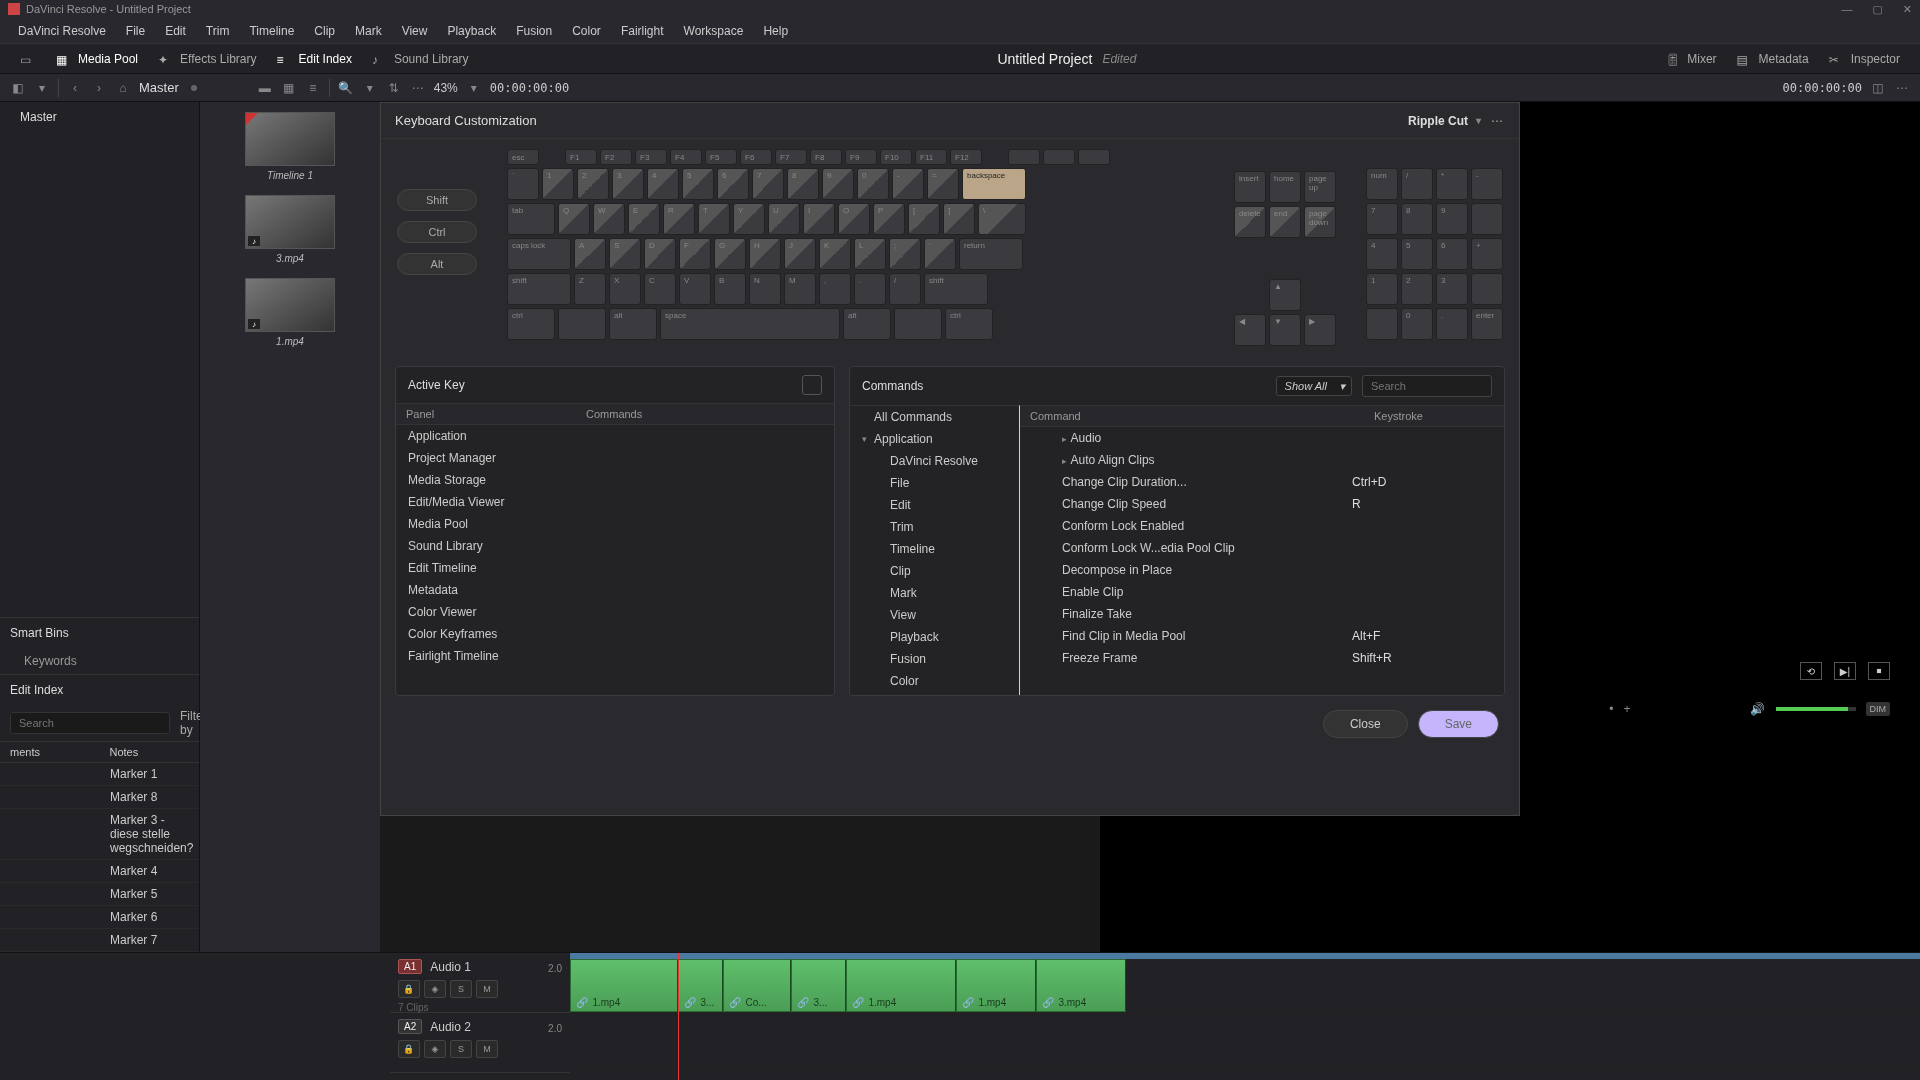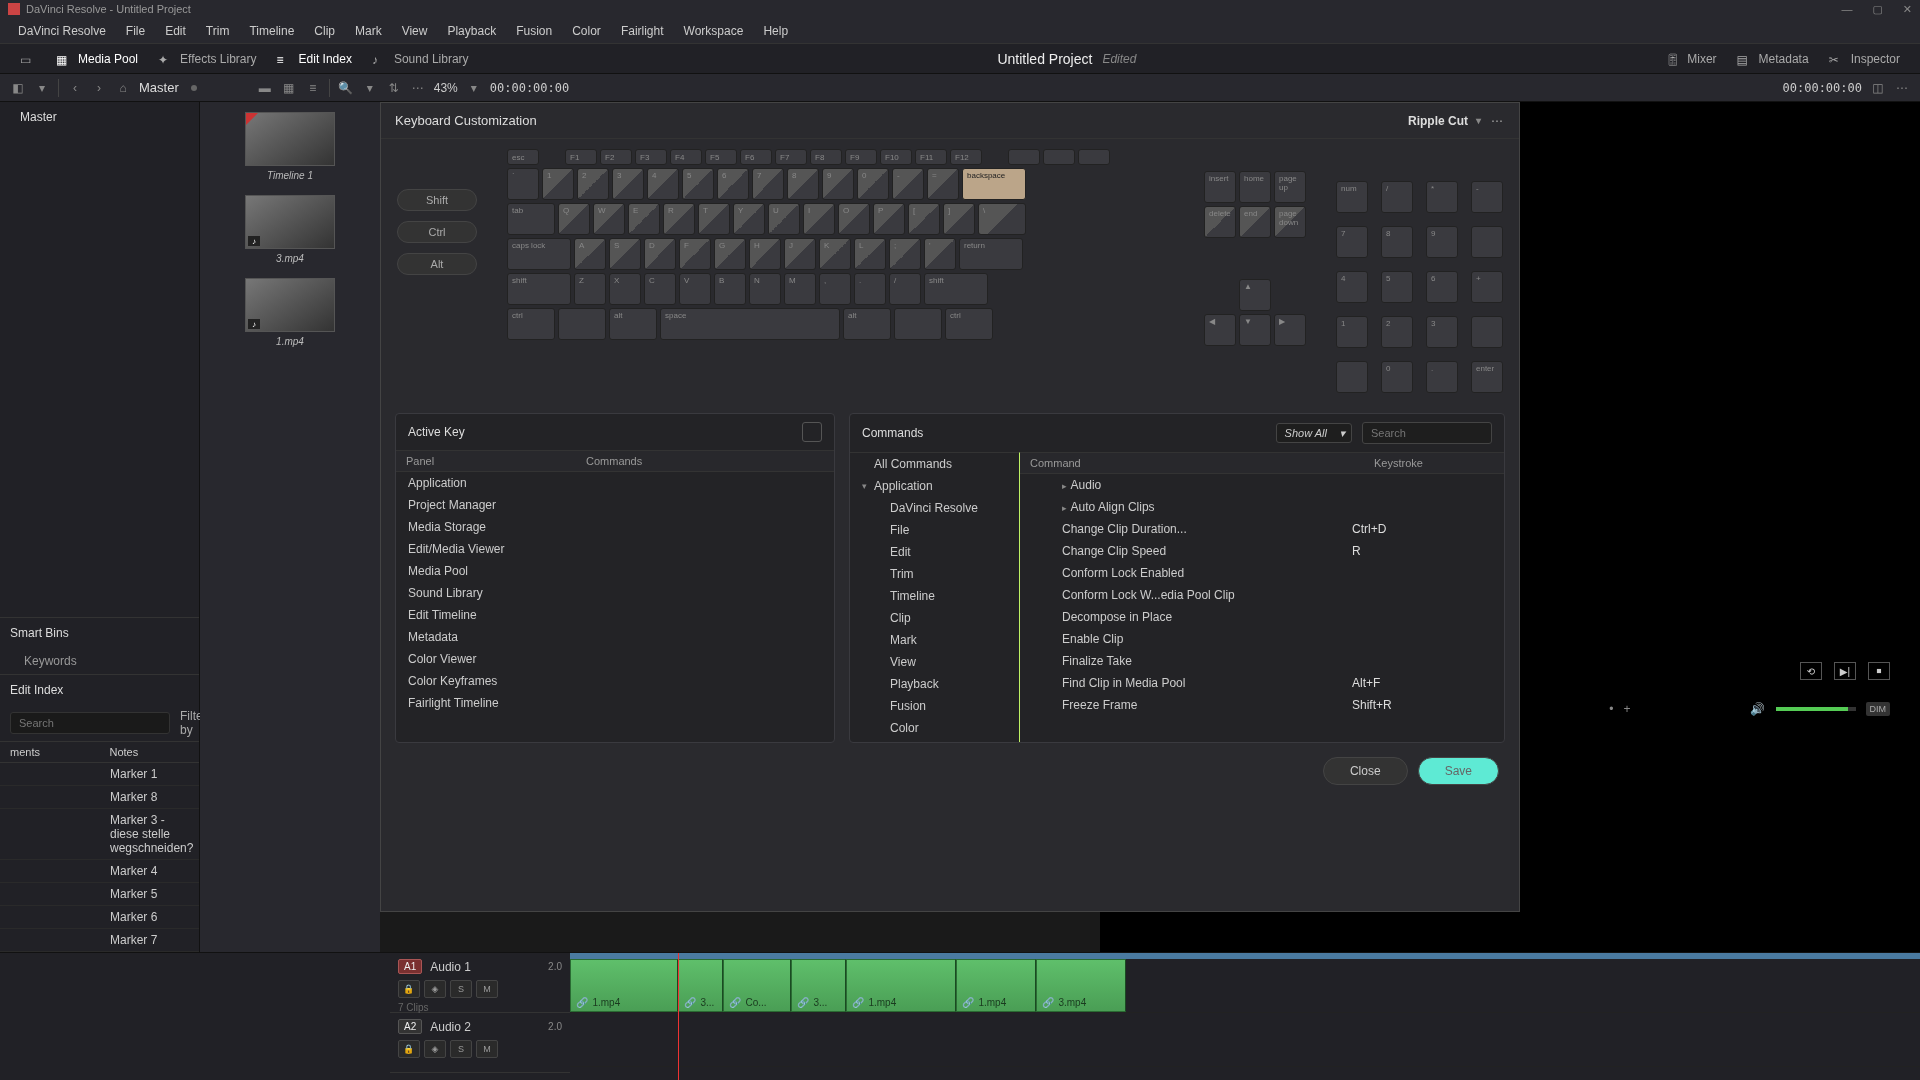--- a/index.html
+++ b/index.html
@@ -65,21 +65,21 @@
 .center { flex: 1; background: #1a1a1a; position: relative; }
 .viewer-black { position: absolute; top: 0; right: 0; width: 820px; height: 100%; background: #000; }
 .transport { position: absolute; right: 30px; top: 560px; display: flex; gap: 12px; align-items: center; }
 .transport-btn { width: 22px; height: 18px; border: 1px solid #555; display: flex; align-items: center; justify-content: center; color: #ccc; cursor: pointer; font-size: 10px; }
 .vol-row { position: absolute; right: 30px; top: 600px; display: flex; align-items: center; gap: 10px; }
 .vol-bar { width: 80px; height: 4px; background: #333; position: relative; }
 .vol-fill { height: 100%; background: #5c5; width: 90%; }
 .dim-badge { background: #333; color: #aaa; padding: 2px 4px; font-size: 9px; border-radius: 2px; }
 
 
-.kb-dialog { position: absolute; left: 0; top: 0; width: 1140px; height: 810px; background: #2a2a2e; border: 1px solid #444; color: #ccc; }
+.kb-dialog { position: absolute; left: 0; top: 0; width: 1140px; height: 714px; background: #2a2a2e; border: 1px solid #444; color: #ccc; }
 .kb-header { display: flex; align-items: center; padding: 10px 14px; border-bottom: 1px solid #333; }
 .kb-title { color: #ddd; font-size: 13px; font-weight: 500; }
 .kb-preset { margin-left: auto; display: flex; align-items: center; gap: 8px; font-weight: bold; }
 .kb-preset-name { color: #ddd; font-size: 12px; }
 .kb-chevron { color: #888; font-size: 10px; }
 .kb-more { color: #aaa; letter-spacing: 2px; margin-left: 10px; cursor: pointer; }
 
 
 .kb-visual { padding: 10px 16px 20px 16px; display: flex; gap: 30px; }
 .kb-mods { display: flex; flex-direction: column; gap: 10px; margin-top: 40px; }
@@ -88,21 +88,21 @@
 .kb-row { display: flex; gap: 3px; margin-bottom: 3px; }
 .kb-key { background: #3a3a3f; border: 1px solid #222; border-radius: 3px; height: 32px; min-width: 32px; display: flex; align-items: flex-start; justify-content: flex-start; padding: 2px 4px; font-size: 8px; color: #888; position: relative; cursor: pointer; }
 .kb-key.fn { height: 16px; min-width: 32px; font-size: 8px; align-items: center; }
 .kb-key.wide { min-width: 48px; }
 .kb-key.wider { min-width: 64px; }
 .kb-key.widest { min-width: 180px; }
 .kb-key.assigned { background: linear-gradient(135deg, #555 50%, #3a3a3f 50%); }
 .kb-key.highlight { background: #bba589; color: #222; }
 .kb-nav { display: flex; flex-direction: column; gap: 3px; }
 .kb-nav-grid { display: grid; grid-template-columns: repeat(3, 32px); gap: 3px; }
-.kb-numpad { display: grid; grid-template-columns: repeat(4, 32px); gap: 13px; grid-auto-rows: 32px; margin-top: 13px; }
+.kb-numpad { display: grid; grid-template-columns: repeat(4, 32px); gap: 3px; grid-auto-rows: 32px; }
 
 
 .kb-lower { display: flex; gap: 14px; padding: 0 14px; height: 330px; }
 .panel { background: #232326; border: 1px solid #3a3a3f; border-radius: 4px; flex: 1; display: flex; flex-direction: column; overflow: hidden; }
 .panel.small { flex: 0 0 440px; }
 .panel-head { padding: 8px 12px; display: flex; align-items: center; }
 .panel-title { color: #ddd; font-size: 12px; font-weight: 500; }
 .ak-box { width: 20px; height: 20px; border: 1px solid #555; border-radius: 3px; margin-left: auto; }
 .panel-cols { display: flex; border-top: 1px solid #333; border-bottom: 1px solid #333; background: #28282c; }
 .panel-col { padding: 4px 10px; font-size: 11px; color: #999; }
@@ -116,29 +116,29 @@
 .p-row .expander { width: 12px; font-size: 9px; color: #888; }
 .cmd-row { display: flex; padding: 4px 12px; font-size: 12px; color: #ccc; }
 .cmd-row .c-name { flex: 1; }
 .cmd-row .c-key { flex: 0 0 140px; color: #ddd; }
 .filter-select { background: #1e1e1e; border: 1px solid #444; color: #ccc; padding: 3px 24px 3px 8px; border-radius: 3px; font-size: 11px; position: relative; font-style: italic; }
 .filter-select::after { content:"▾"; position:absolute; right:6px; }
 .search-input { background: #1e1e1e; border: 1px solid #444; color: #888; padding: 4px 8px; border-radius: 3px; font-size: 11px; width: 130px; }
 
 .kb-footer { display: flex; justify-content: flex-end; gap: 10px; padding: 14px 20px; }
 .btn { background: #333; border: 1px solid #444; color: #ccc; padding: 6px 26px; border-radius: 14px; font-size: 12px; cursor: pointer; }
-.btn.disabled { color: #666; background: #5eead4; }
+.btn.disabled { color: #666; background: #c4b5fd; }
 
 
 .timeline-area { height: 130px; background: #212126; border-top: 1px solid #111; display: flex; }
 .tl-left { width: 570px; display: flex; }
 .tl-left-spacer { width: 390px; }
 .track-headers { width: 180px; }
 .track-h { height: 60px; border-bottom: 1px solid #333; padding: 6px 8px; }
-.track-h-top { display: flex; align-items: center; gap: 8px; }
+.track-h-top { display: flex; align-items: flex-end; gap: 8px; }
 .track-badge { background: #7a3030; border: 1px solid #a55; color: #eee; padding: 1px 5px; font-size: 10px; border-radius: 2px; }
 .track-name { color: #ccc; font-size: 12px; }
 .track-num { color: #888; font-size: 10px; margin-left: auto; }
 .track-ctrls { display: flex; gap: 4px; margin-top: 6px; }
 .tc-btn { width: 22px; height: 18px; border: 1px solid #444; background: #2a2a2a; color: #999; font-size: 9px; display: flex; align-items: center; justify-content: center; border-radius: 2px; cursor: pointer; }
 .tc-label { color: #666; font-size: 10px; margin-top: 4px; }
 .tl-tracks { flex: 1; position: relative; }
 .tl-ruler { height: 6px; background: #4a7aa0; }
 .clips-row { height: 54px; display: flex; position: relative; border-bottom: 1px solid #222; }
 .clip { background: linear-gradient(#5fbf6b, #4a9e55); border: 1px solid #2a6b33; border-right: 1px solid #1a4a22; height: 100%; display: flex; align-items: flex-end; padding: 3px 5px; font-size: 10px; color: #1a3a1f; gap: 4px; overflow: hidden; }

